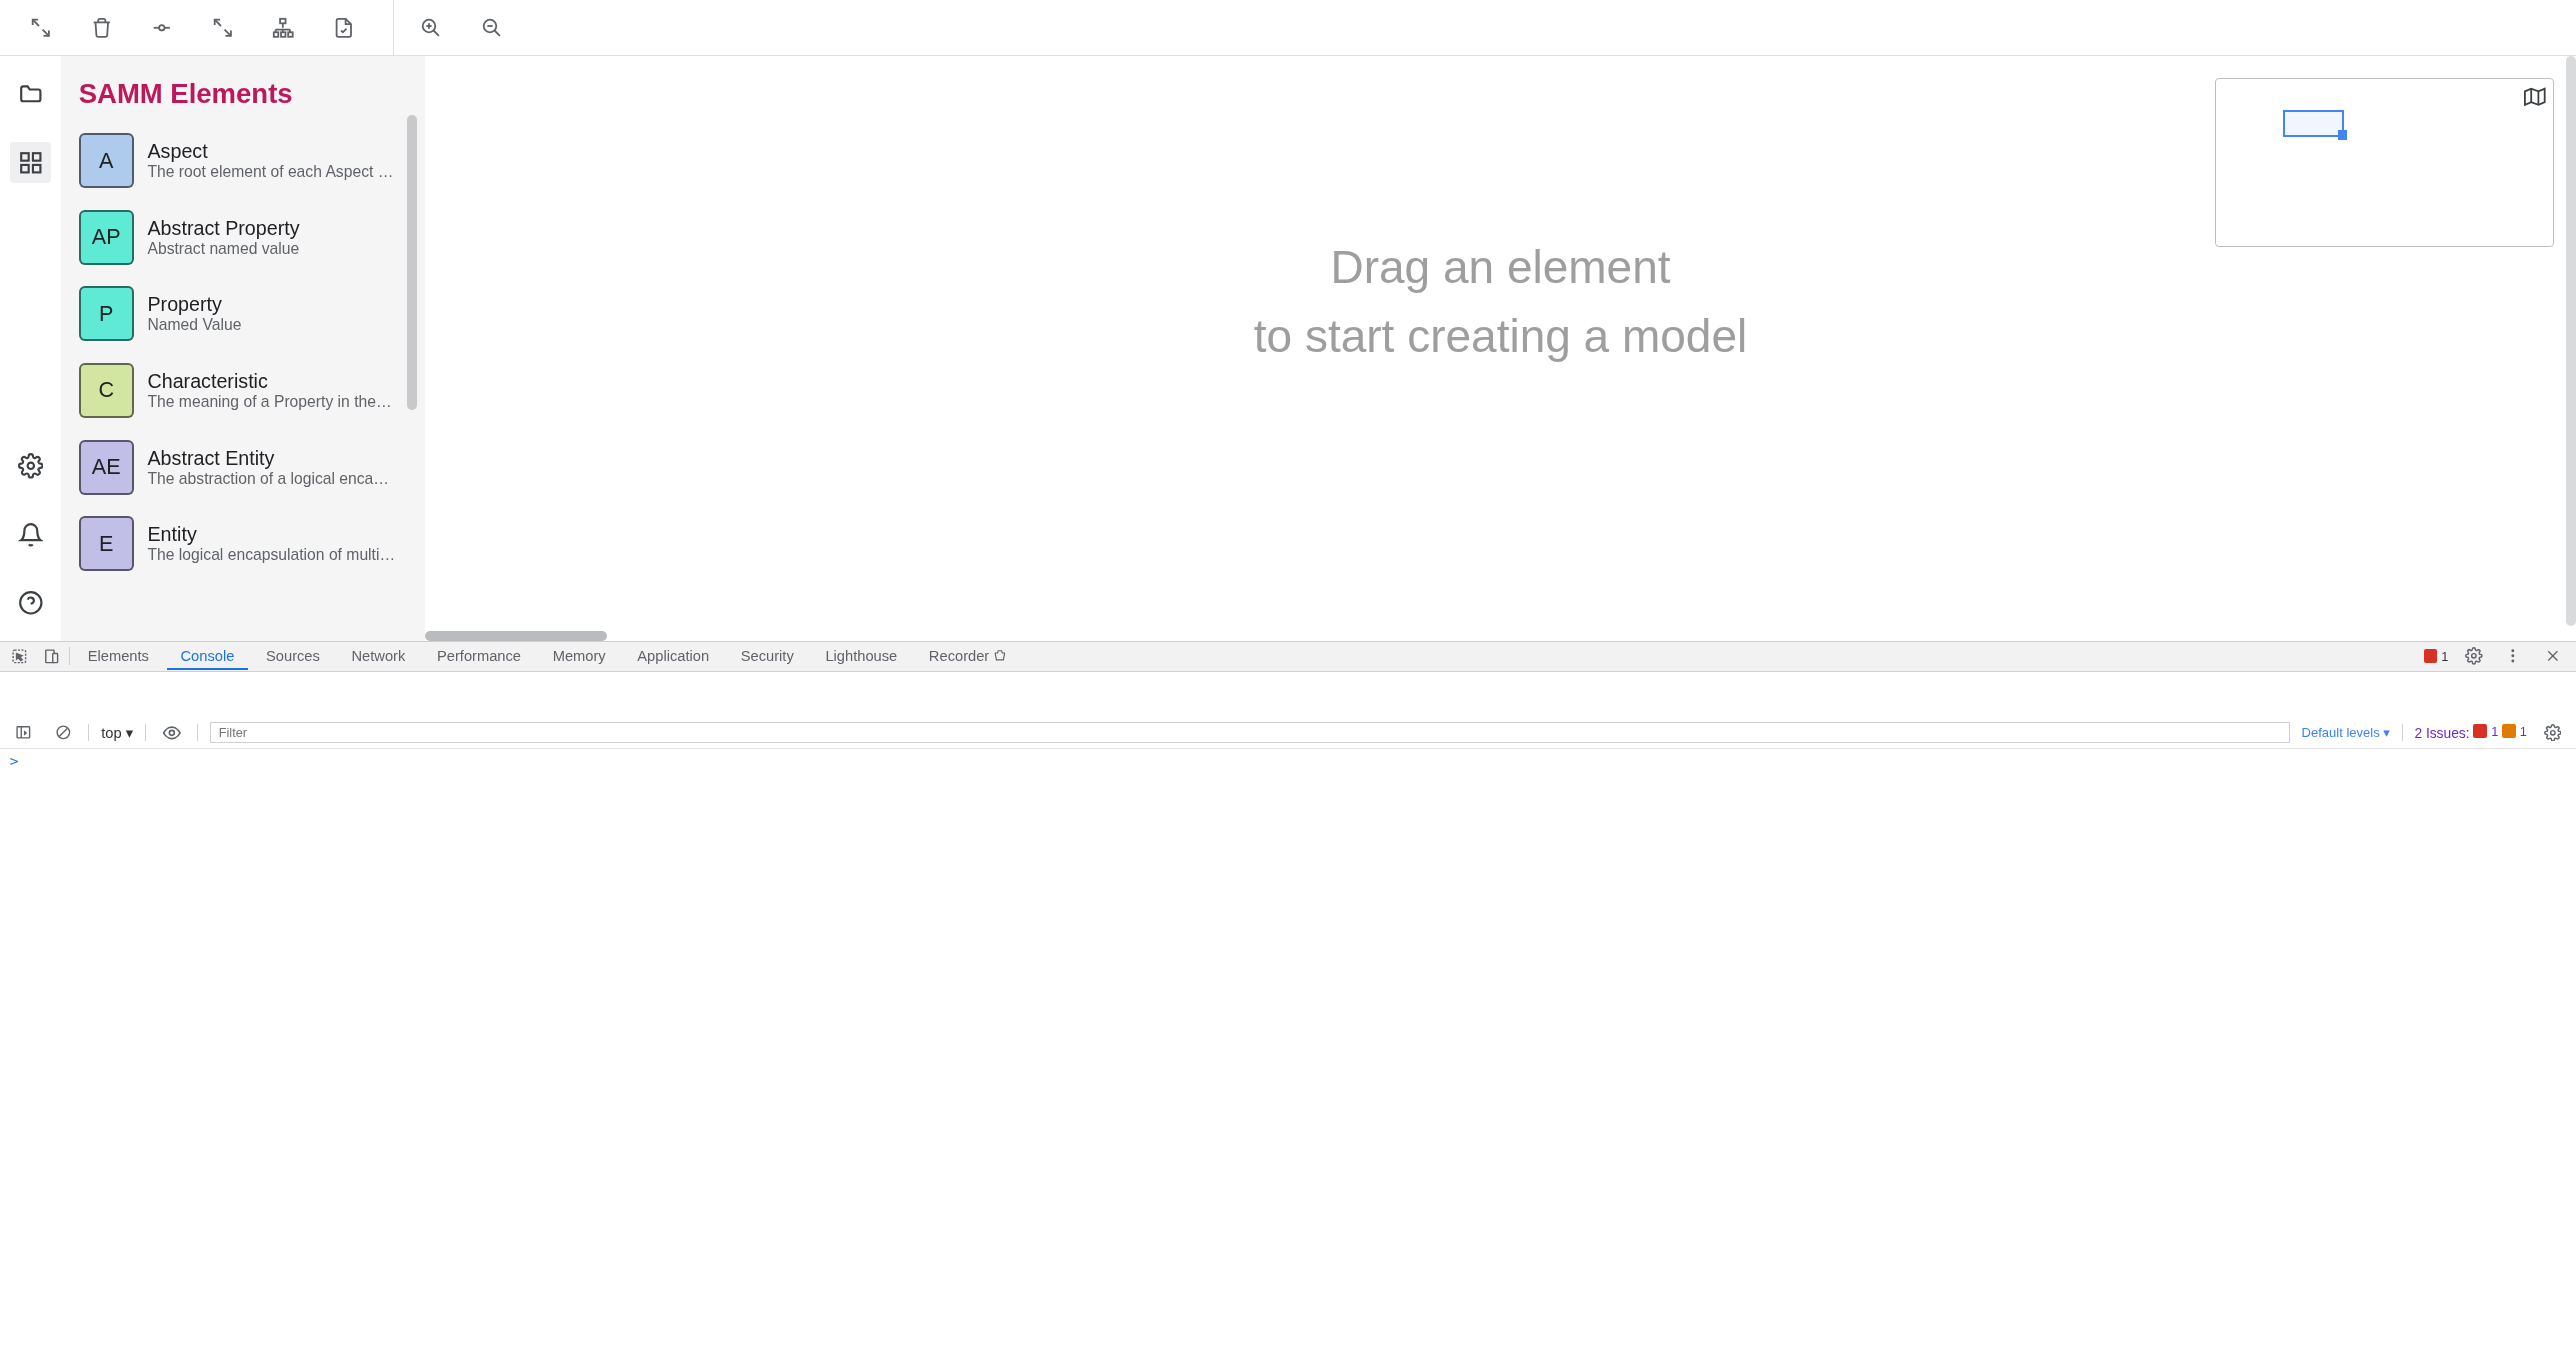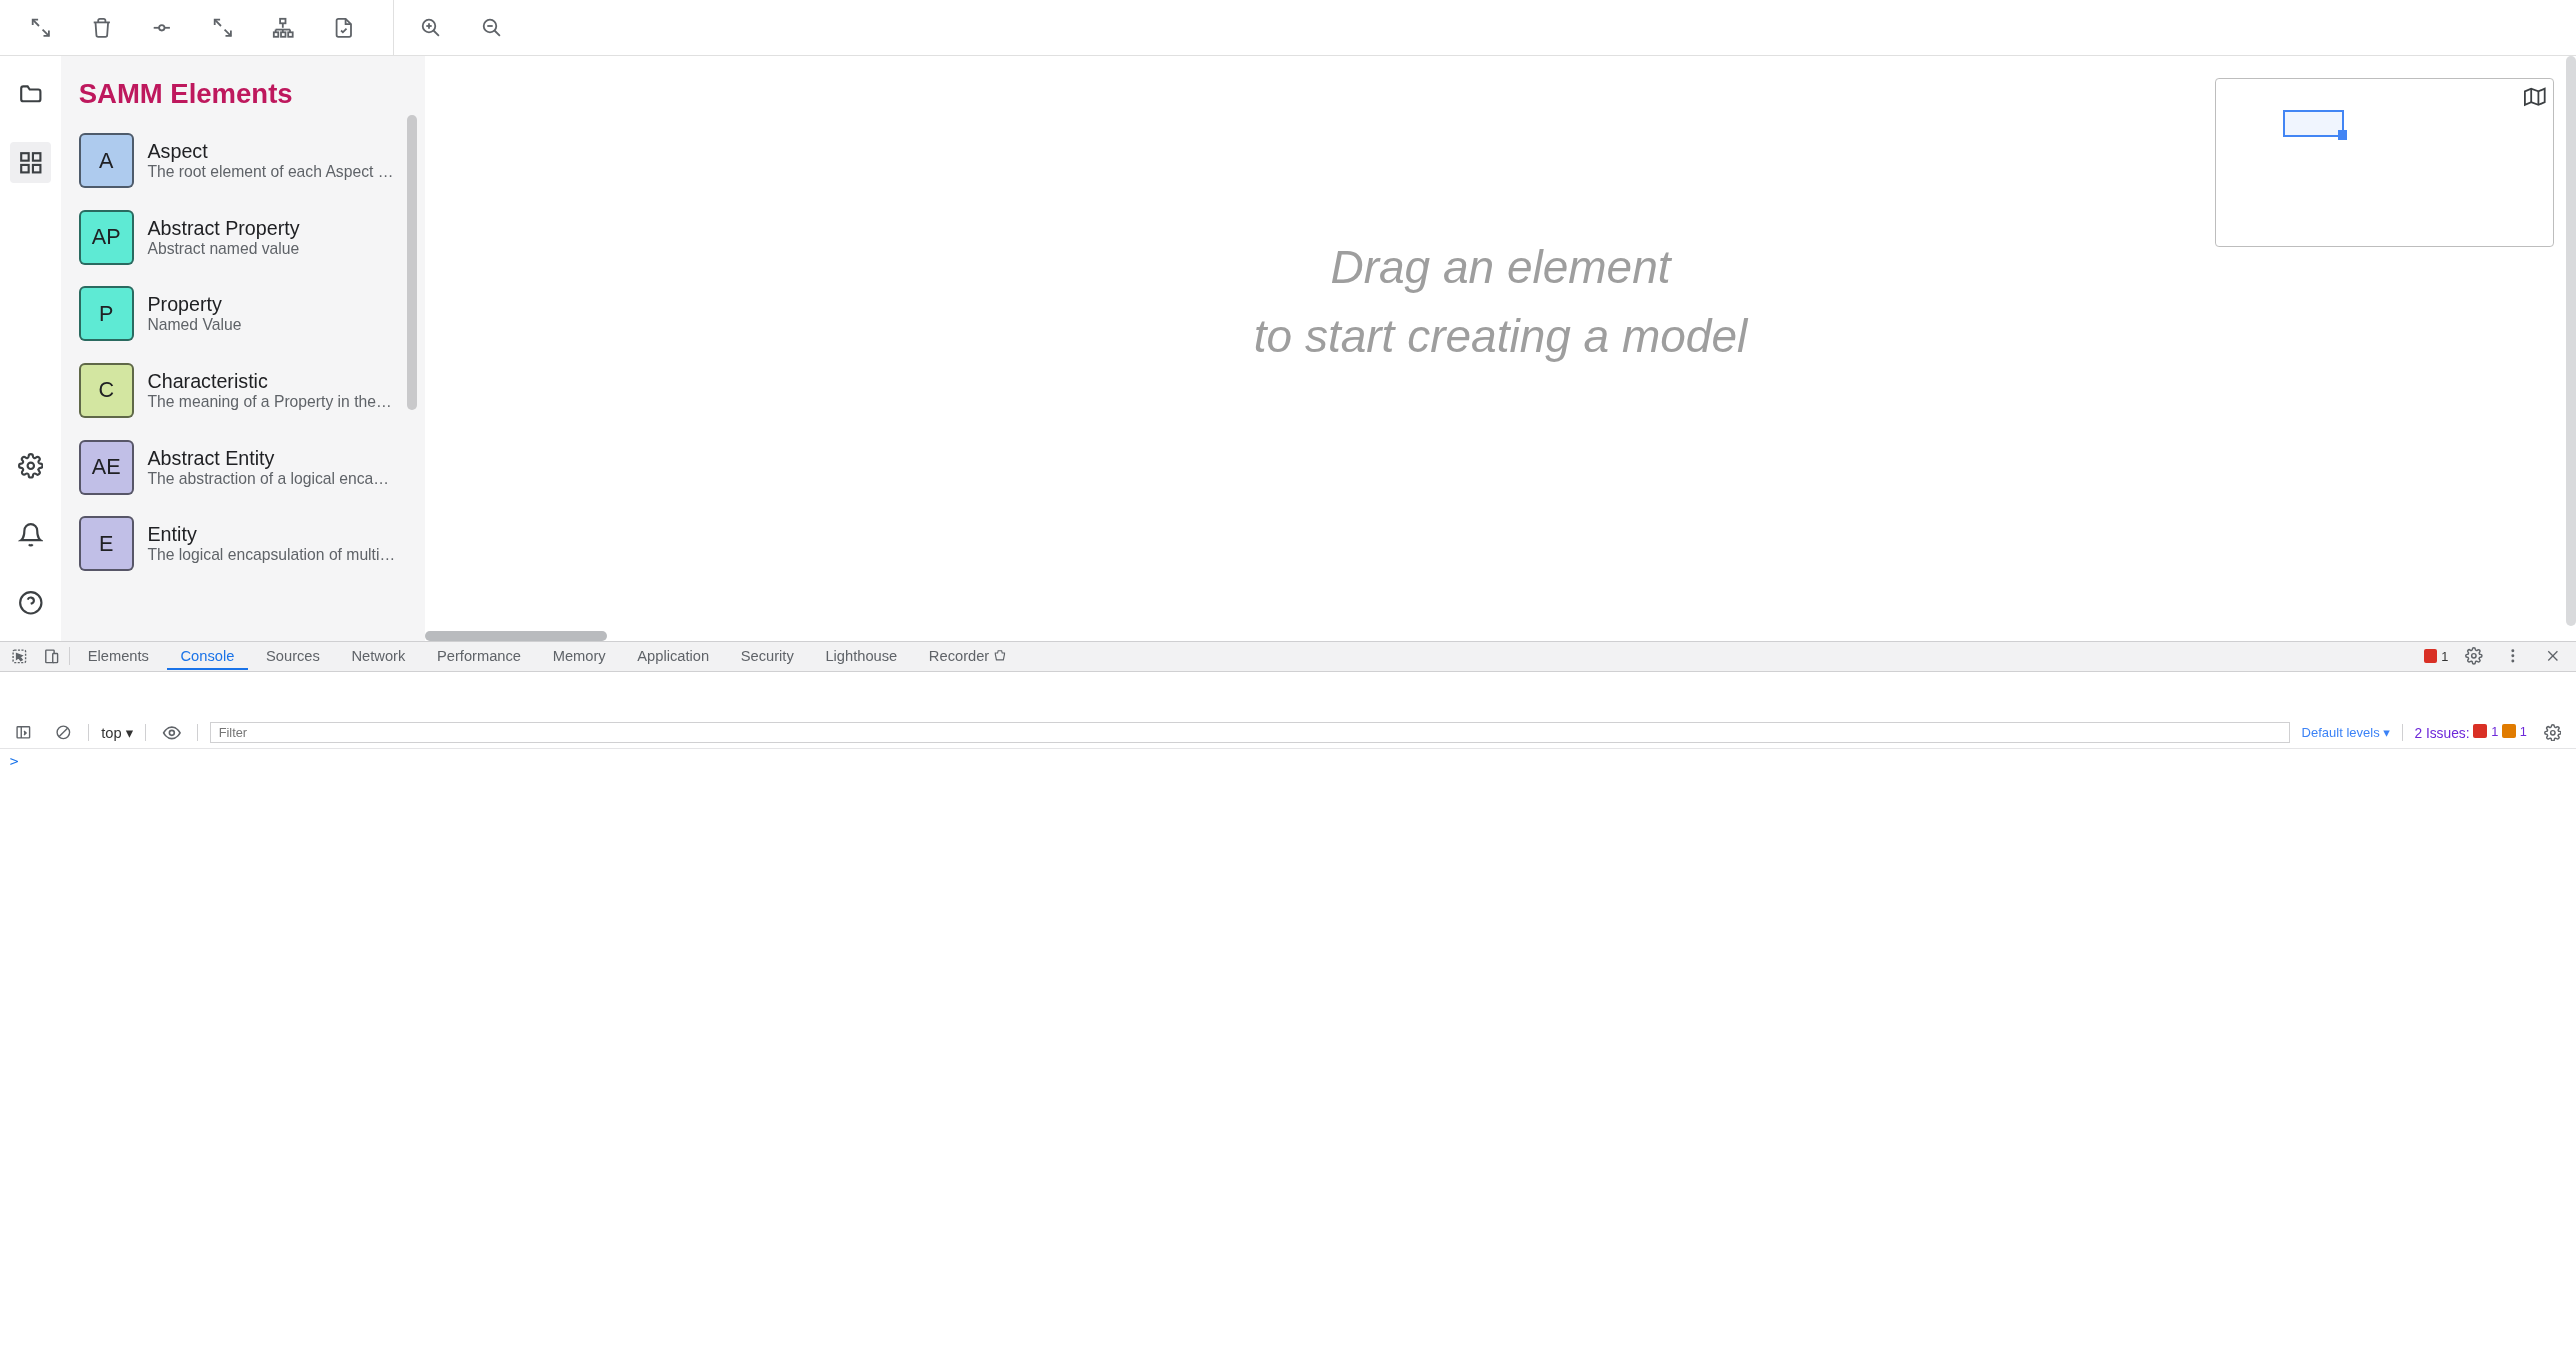--- a/index.html
+++ b/index.html
@@ -28,21 +28,21 @@
     .badge-blue  { background: #aecbee; }
     .badge-gray  { background: #5eead4; }
     .badge-green { background: #d3e6a1; }
     .badge-purple{ background: #c1bfe7; }
     .el-text { flex: 1; min-width: 0; }
     .el-name { font-size: 19.7px; color: #202124; }
     .el-desc { font-size: 15.7px; color: #5f6368; white-space: nowrap; overflow: hidden; text-overflow: ellipsis; max-width: 248px; }
     .fake-scroll { position: absolute; right: 7.9px; top: 59px; width: 9.8px; height: 295px; background: #c9c9cb; border-radius: 4.9px; }
 
     .canvas { flex: 1; position: relative; background: #fff; }
-    .canvas-placeholder { position: absolute; left: 50%; top: 42%; transform: translate(-50%,-50%); text-align: center; color: #9e9e9e; font-style: italic; font-size: 46px; font-weight: 400; line-height: 1.5; }
+    .canvas-placeholder { position: absolute; left: 50%; top: 42%; transform: translate(-50%,-50%); text-align: center; color: #9e9e9e; font-size: 46px; font-weight: 400; line-height: 1.5; }
     .canvas-placeholder span { display: block; white-space: nowrap; }
 
     .minimap { position: absolute; top: 21.6px; right: 21.6px; width: 339px; height: 169px; border: 1.5px solid #bdbdbd; border-radius: 3.9px; background: #fff; }
     .minimap-icon { position: absolute; top: 7.9px; right: 7.9px; color: #3c4043; cursor: pointer; }
     .minimap-rect { position: absolute; top: 31px; left: 67px; width: 61px; height: 27.5px; border: 2px solid #4285f4; background: rgba(66,133,244,.08); }
     .minimap-handle { position: absolute; width: 9.8px; height: 9.8px; background: #4285f4; right: -4.9px; bottom: -4.9px; }
 
     .hscroll-track { position: absolute; left: 0; right: 0; bottom: 0; height: 9.8px; background: transparent; }
     .hscroll-thumb { position: absolute; left: 0; bottom: 0; height: 9.8px; width: 182px; background: #b9bbbe; border-radius: 4.9px; }
     .vscroll-track { position: absolute; top: 0; right: 0; bottom: 9.8px; width: 9.8px; }

